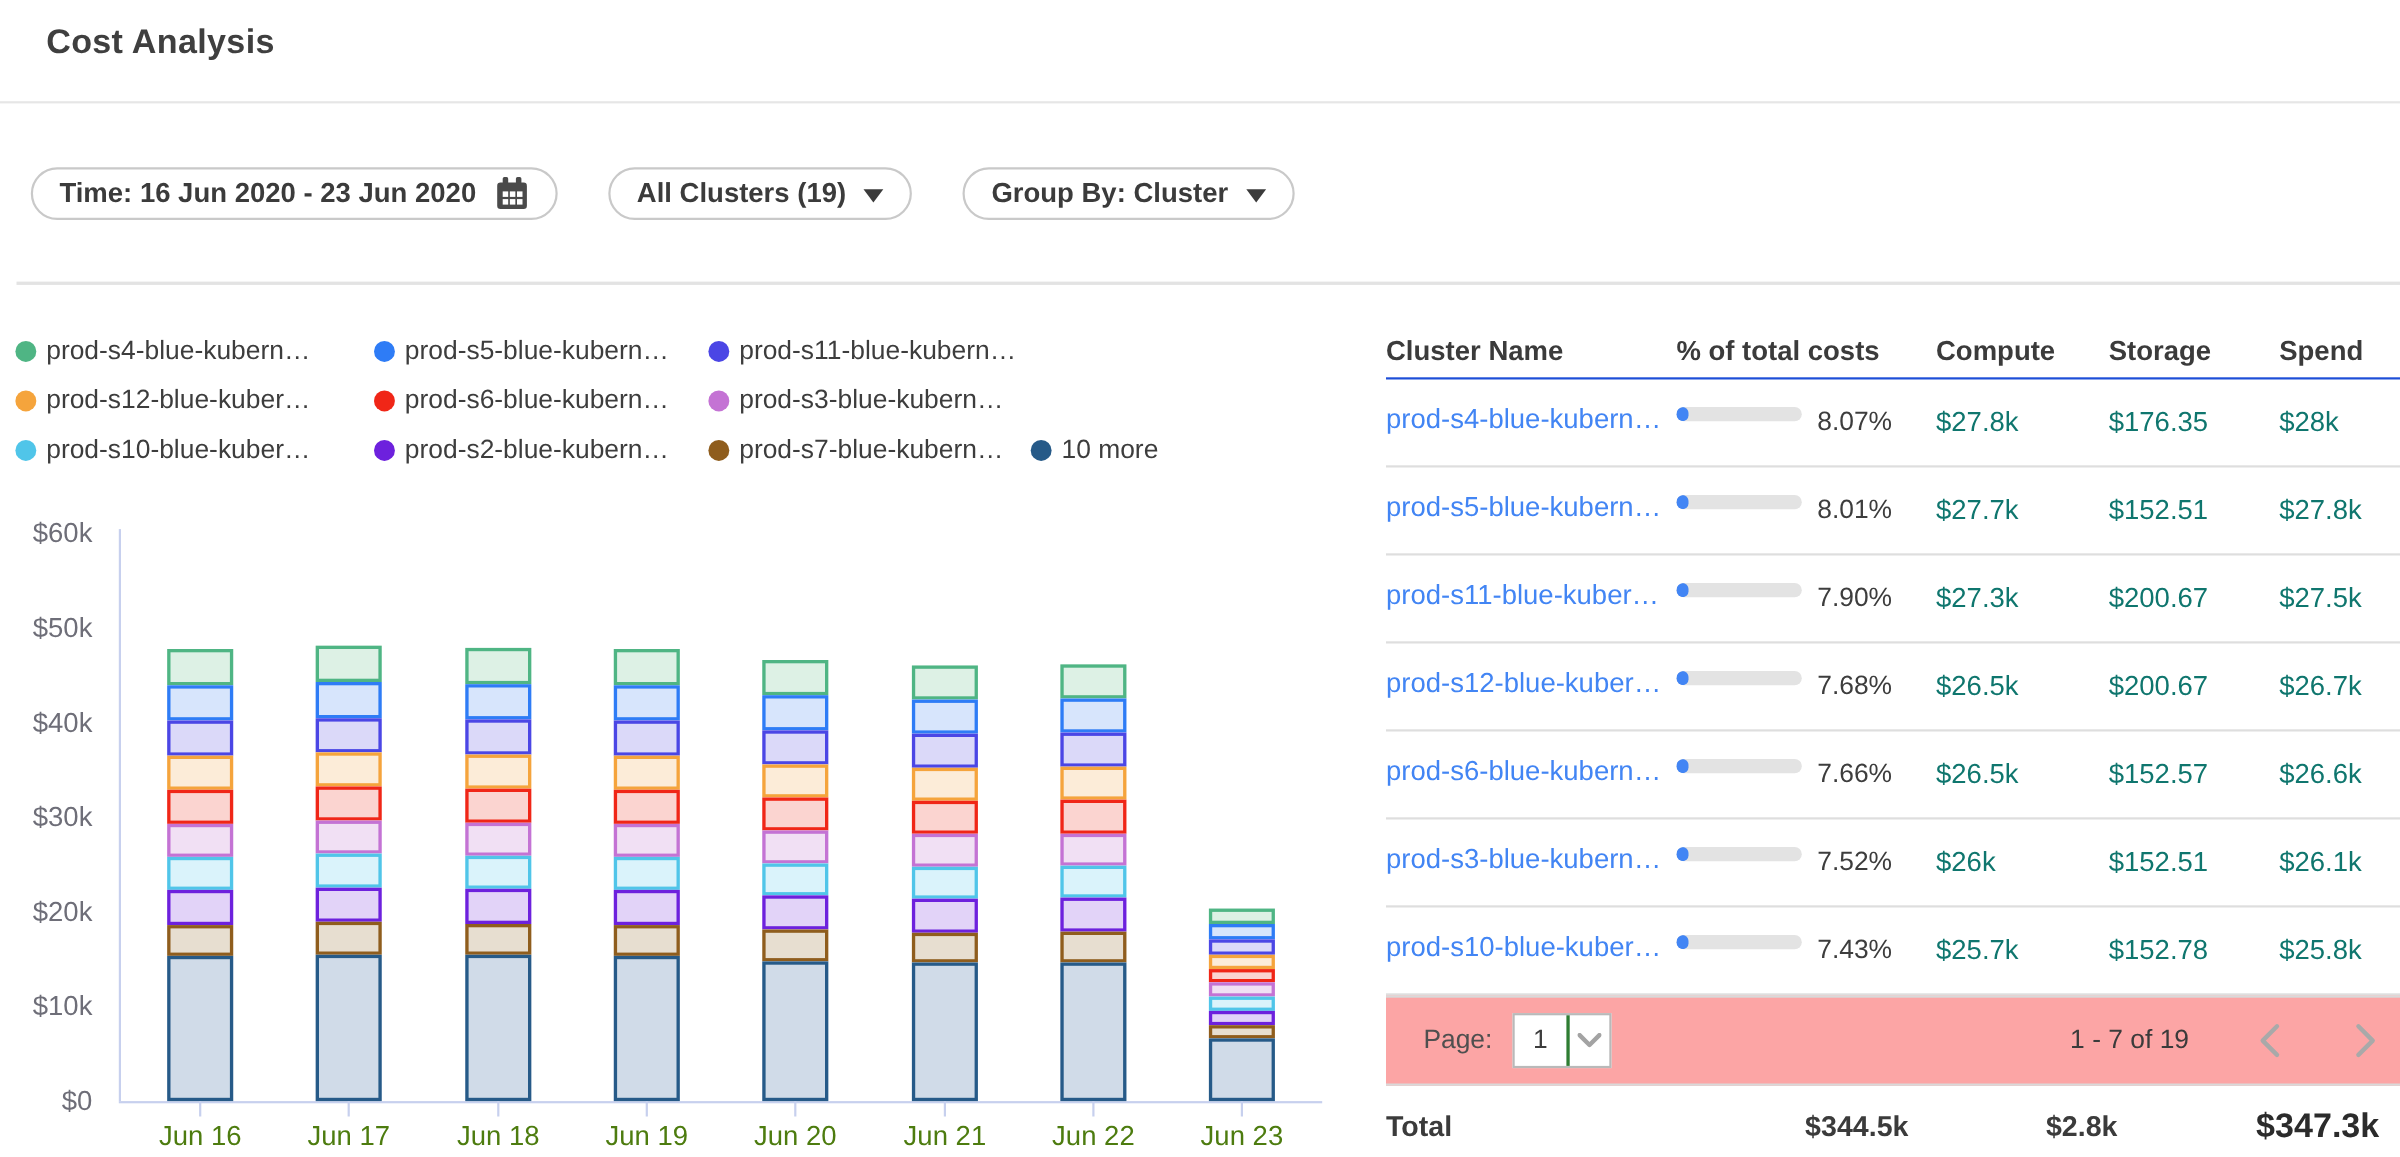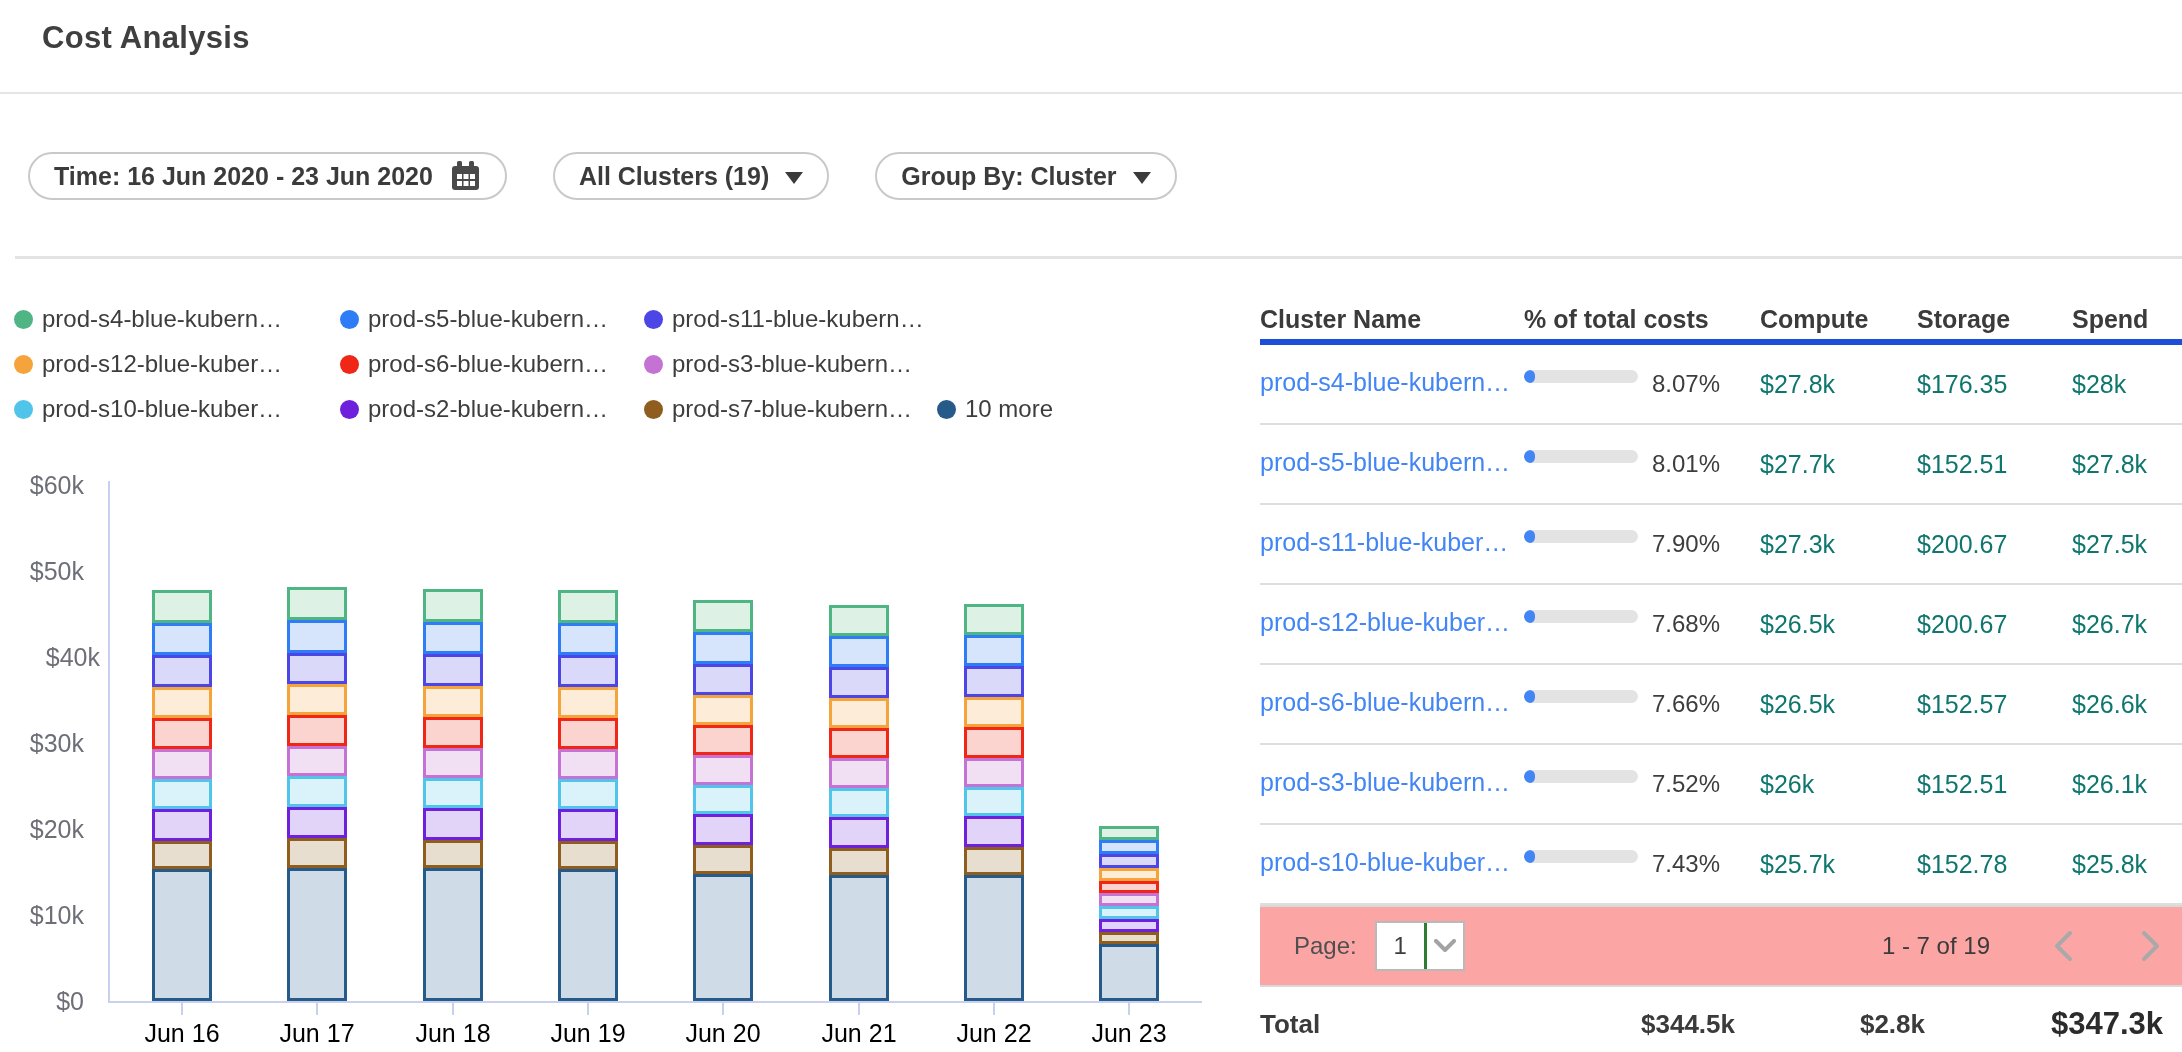--- a/index.html
+++ b/index.html
@@ -31,28 +31,28 @@
   .legend-item { display:flex; align-items:center; gap:9px; font-size:24px; color:#3d3d3d; cursor:pointer; }
   .legend-dot { width:19px; height:19px; border-radius:50%; flex:0 0 auto; }
   .legend-label { white-space:nowrap; overflow:hidden; text-overflow:ellipsis; max-width:298px; }
 
   
   .chart-wrap { position:relative; height:650px; }
   .y-tick { position:absolute; left:0; width:84px; text-align:right; font-size:25px; color:#6e6e78; line-height:30px; }
   .axis-y { position:absolute; left:108px; top:58px; width:2px; height:520px; background:#c7d0ee; }
   .axis-x { position:absolute; left:108px; top:578px; height:2px; width:1094px; background:#c7d0ee; }
   .x-tickmark { position:absolute; top:578px; width:2px; height:14px; background:#c7d0ee; }
-  .x-label { position:absolute; top:596px; width:120px; text-align:center; font-size:25px; color:#000000; }
+  .x-label { position:absolute; top:596px; width:120px; text-align:center; font-size:25px; color:#4d7c0f; }
   .bar { position:absolute; width:60px; display:flex; flex-direction:column; cursor:pointer; }
   .bar-seg { width:100%; border-style:solid; border-width:3px; }
 
   
   .table-panel { width:922px; }
   .t-grid { display:grid; grid-template-columns:264px 236px 157px 155px 110px; align-items:center; }
-  .t-header { margin-top:46px; height:40px; border-bottom:6px solid #1d4ed8; }
+  .t-header { margin-top:46px; height:40px; border-bottom:2px solid #1d4ed8; }
   .t-header .t-h { font-size:25px; font-weight:600; color:#3b3b3b; align-self:start; }
   .t-row { height:80px; border-bottom:2px solid #dedede; }
   .cluster-link { color:#4285f4; font-size:25px; text-decoration:none; white-space:nowrap; overflow:hidden; text-overflow:ellipsis; max-width:252px; display:inline-block; cursor:pointer; }
   .pct-cell { display:flex; }
   .pct-track { width:114px; height:13px; border-radius:7px; background:#e3e3e3; overflow:hidden; }
   .pct-fill { height:13px; border-radius:7px; min-width:11px; }
   .pct-text { margin-left:14px; font-size:24px; color:#3d3d3d; }
   .num-cell { font-size:25px; color:#0f766e; }
 
   
@@ -155,21 +155,21 @@
           <div class="legend-item">
             <span class="legend-dot" style="background: rgb(38, 90, 136);"></span>
             <span class="legend-label">10 more</span>
           </div>
         </div>
       <div class="chart-wrap">
           <div class="y-tick" style="top: 563px;">$0</div>
           <div class="y-tick" style="top: 477px;">$10k</div>
           <div class="y-tick" style="top: 391px;">$20k</div>
           <div class="y-tick" style="top: 305px; padding-left: 24px;">$30k</div>
-          <div class="y-tick" style="top: 219px; margin-left: 16px;">$40k</div>
+          <div class="y-tick" style="top: 219px;">$40k</div>
           <div class="y-tick" style="top: 133px;">$50k</div>
           <div class="y-tick" style="top: 47px;">$60k</div>
           <div class="axis-y"></div>
           <div class="axis-x"></div>
           <div class="bar" style="left: 152px; top: 166.92px; height: 411.08px;">
             <div class="bar-seg" style="height: 32.68px; border-color: rgb(79, 181, 132); background: rgb(221, 241, 229);"></div>
             <div class="bar-seg" style="height: 32.68px; border-color: rgb(46, 124, 246); background: rgb(215, 229, 252);"></div>
             <div class="bar-seg" style="height: 31.82px; border-color: rgb(75, 70, 229); background: rgb(219, 217, 249);"></div>
             <div class="bar-seg" style="height: 30.96px; border-color: rgb(245, 164, 60); background: rgb(252, 236, 216);"></div>
             <div class="bar-seg" style="height: 30.96px; border-color: rgb(240, 38, 23); background: rgb(251, 212, 208);"></div>

